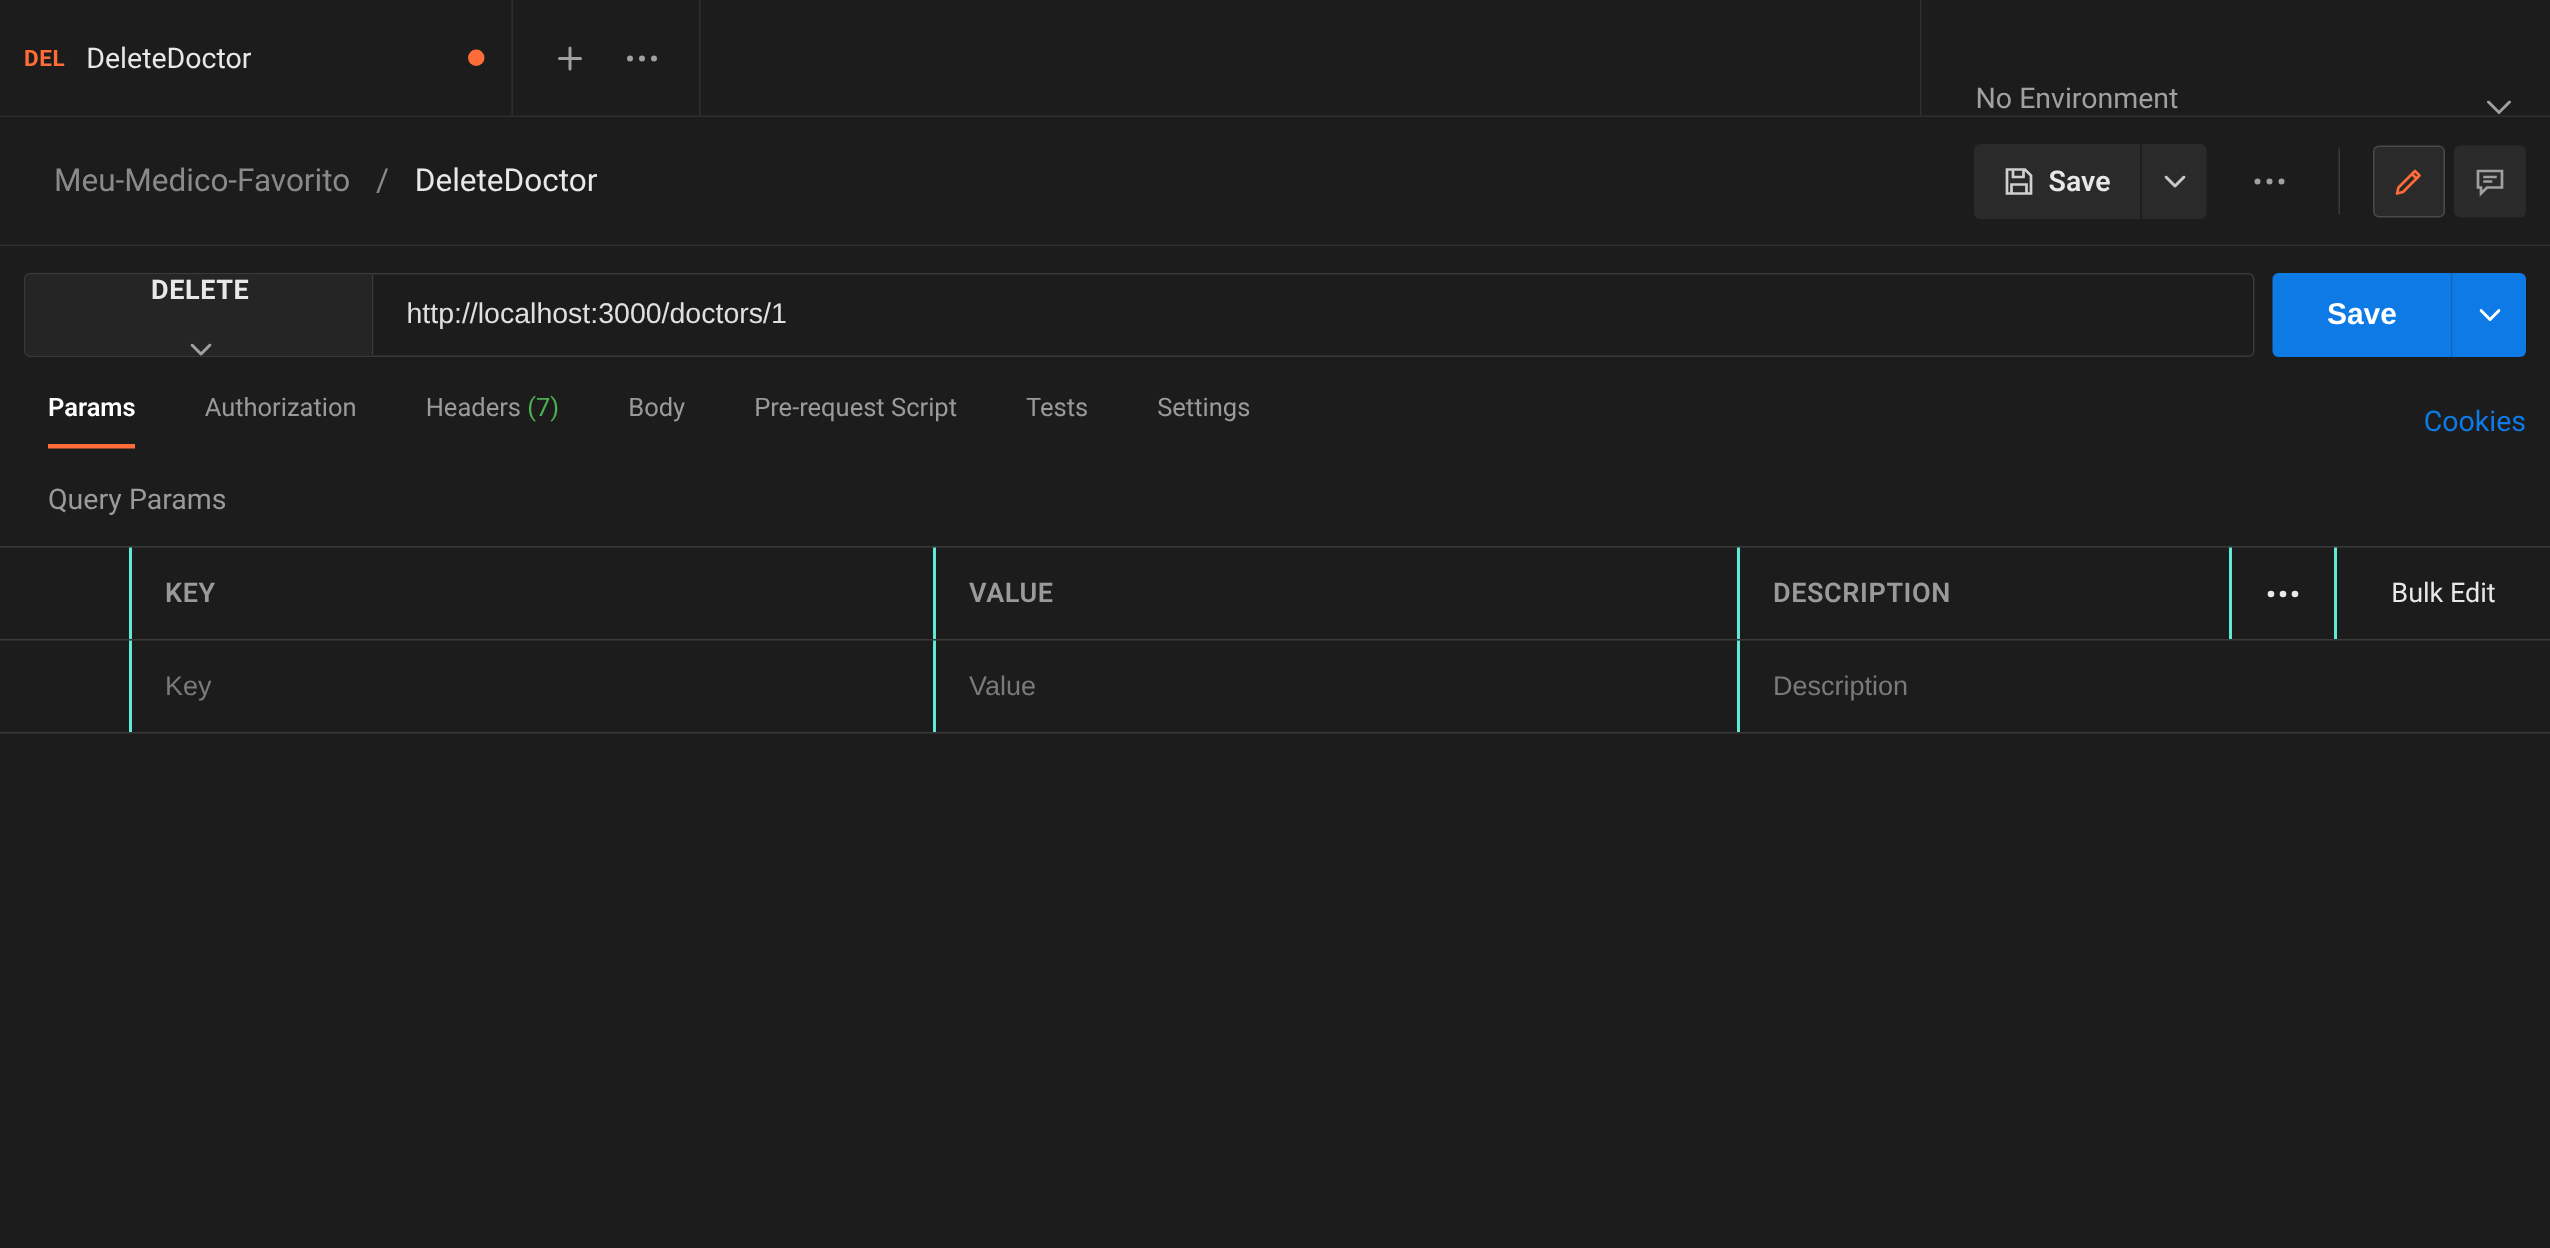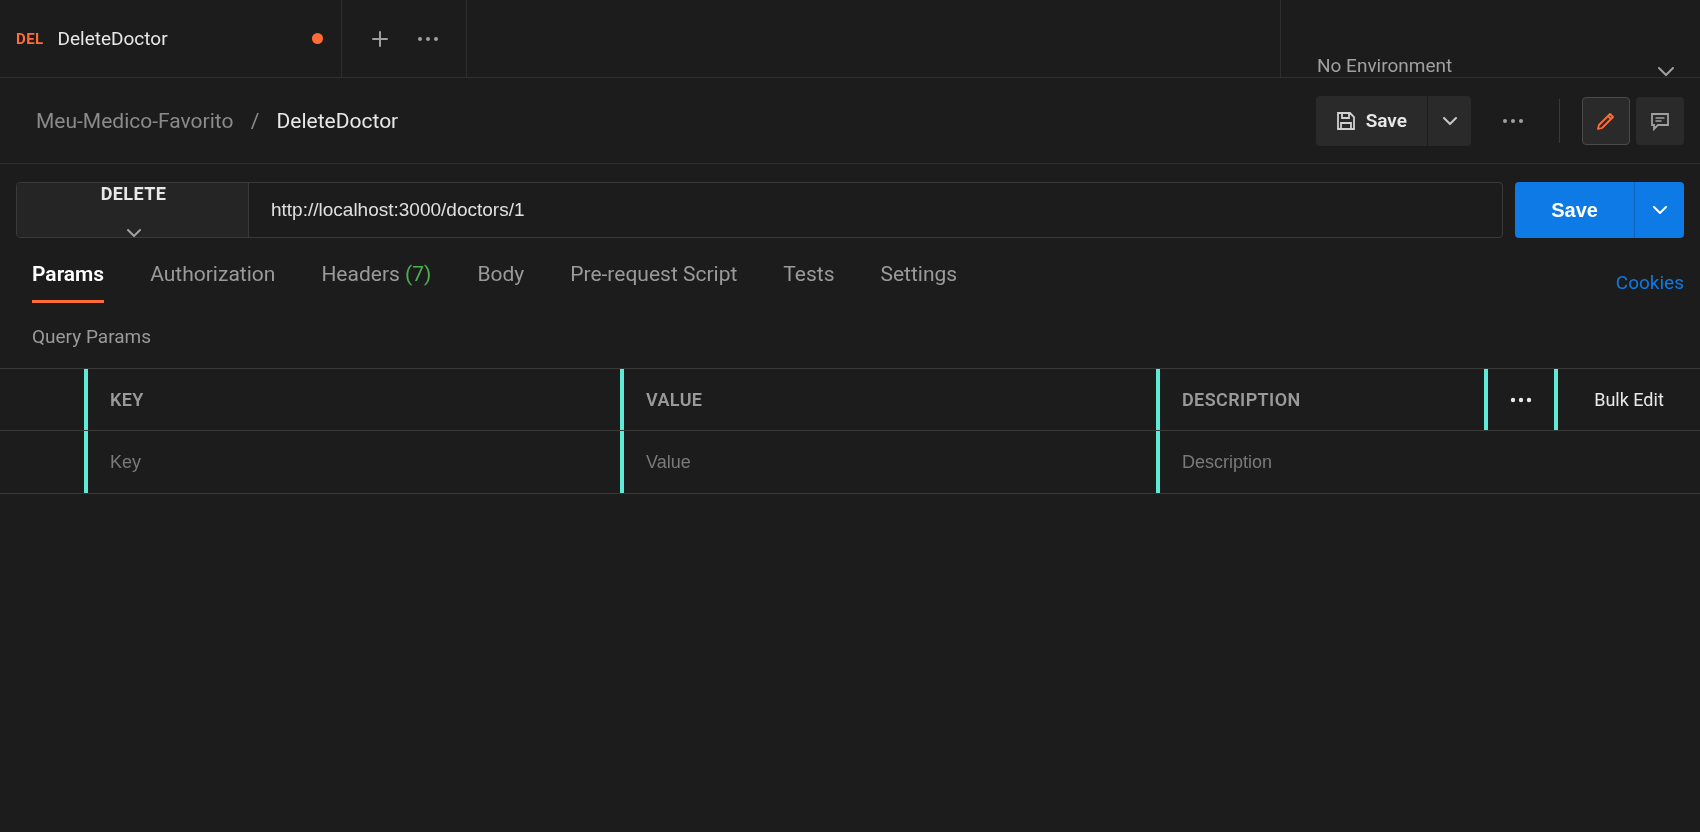--- a/index.html
+++ b/index.html
@@ -216,21 +216,21 @@
   display: flex;
   align-items: center;
   padding: 6px 16px 0 32px;
 }
 .subtabs {
   display: flex;
   gap: 46px;
 }
 .subtab {
   color: #9a9a9a;
-  font-size: 21px;
+  font-size: 17px;
   padding-bottom: 14px;
 }
 .subtab.active {
   color: #fff;
   font-weight: 600;
   border-bottom: 3px solid #ff6c37;
 }
 .subtab .count { color: #4caf50; }
 .subtabs-row .spacer { flex: 1; }
 .cookies-link { color: #0d7ae6; font-size: 19px; font-weight: 400; }
@@ -248,21 +248,21 @@
   width: 100%;
 }
 .pt-row {
   display: flex;
   border-top: 1px solid #3a3a3a;
   border-bottom: 1px solid #3a3a3a;
   align-items: stretch;
 }
 .pt-row + .pt-row { border-top: none; }
 .pt-cell {
-  border-right: 4px solid #5eead4;
+  border-right: 2px solid #5eead4;
   padding: 20px 22px;
   font-size: 18px;
 }
 .pt-checkbox { width: 88px; }
 .pt-key { width: 536px; }
 .pt-value { width: 536px; }
 .pt-desc { flex: 1; }
 .pt-more { width: 70px; display:flex; align-items:center; justify-content:center; }
 .pt-bulk { width: 142px; border-right: none; font-weight: 400; color: #e8e8e8; text-align: center; display:flex; align-items:center; justify-content:center; }
 .pt-head { color: #9a9a9a; font-weight: 600; letter-spacing: 0.4px; }

